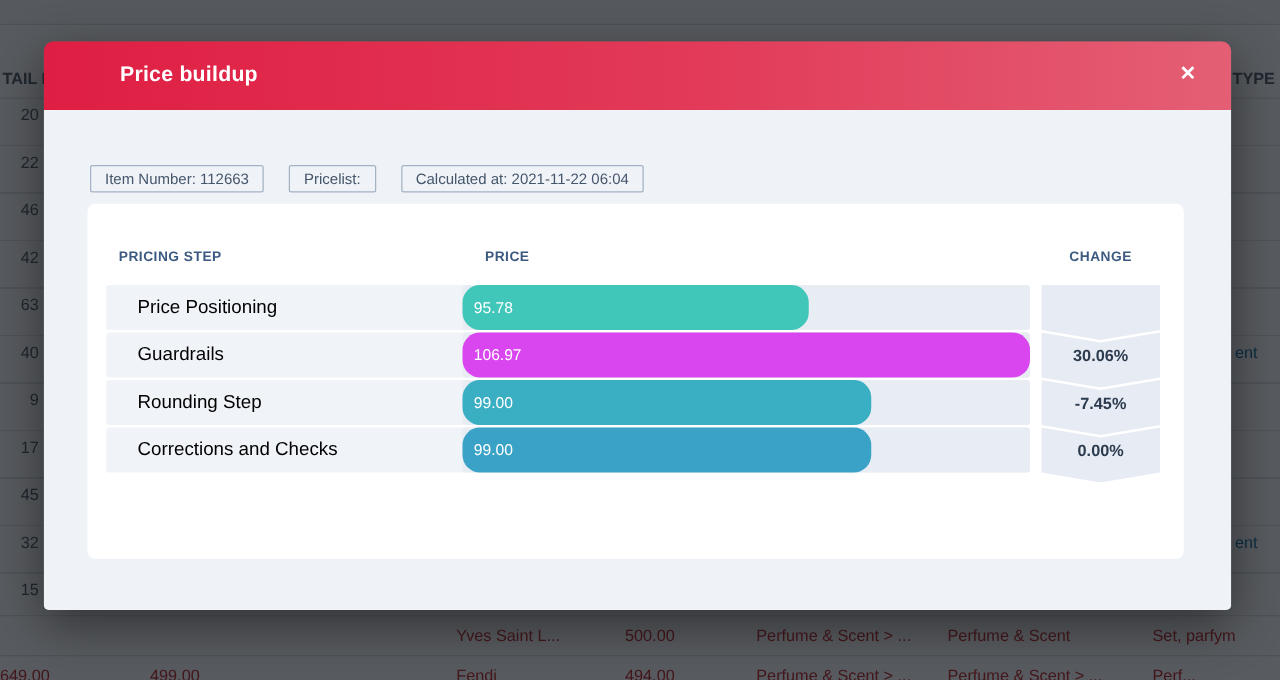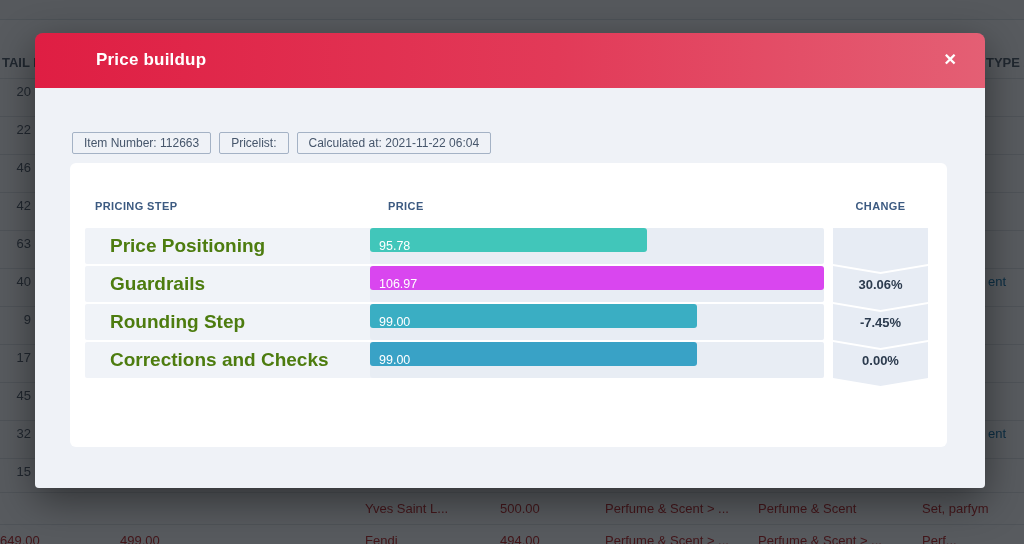--- a/index.html
+++ b/index.html
@@ -24,34 +24,34 @@
 
   
   .modal { position:absolute; left:35px; top:33px; width:950px; height:455px;
            border-radius:8px 8px 4px 4px; box-shadow:0 12px 40px rgba(0,0,0,0.45); overflow:hidden; }
   .modal-header { position:relative; height:55px;
                   background:linear-gradient(90deg,#df1e43 0%, #e23a58 55%, #e45f74 100%); }
   .modal-title { position:absolute; left:37px; top:17px; color:#ffffff; font-size:17px; font-weight:700; letter-spacing:0.2px;margin-left:24px; }
   .modal-close { position:absolute; right:28px; top:16px; color:#ffffff; font-size:16px; font-weight:700; cursor:pointer; line-height:22px; }
   .modal-body { position:relative; height:400px; background:#eff2f7; }
 
-  .info-row { position:absolute; left:37px; top:44px; display:flex; gap:8px; }
+  .info-row { position:absolute; left:37px; top:44px; display:flex; gap:20px; }
   .info-box { border:1px solid #a4b2c5; border-radius:2px; padding:3px 11px; font-size:12px; color:#46566b; white-space:nowrap; }
 
   .card { position:absolute; left:35px; top:75px; width:877px; height:284px; background:#ffffff; border-radius:6px; }
   .col-label { position:absolute; top:37px; font-size:11px; font-weight:700; color:#3c5a81; letter-spacing:0.4px; }
   .col-step   { left:25px; }
   .col-price  { left:318px; }
   .col-change { left:763px; width:95px; text-align:center; }
 
   .prow { position:absolute; left:0; width:877px; height:36px; }
   .prow-strip { position:absolute; left:15px; top:0; width:739px; height:36px; background:#f0f3f8; border-radius:2px; }
-  .prow-label { position:absolute; left:25px; top:0; line-height:36px; font-size:19px; color:#4d7c0f; white-space:nowrap;font-weight:bold; }
+  .prow-label { position:absolute; left:25px; top:0; line-height:36px; font-size:15px; color:#000000; white-space:nowrap; }
   .prow-track { position:absolute; left:285px; top:0; width:454px; height:36px; background:#e8edf4; border-radius:3px; }
-  .prow-bar { position:absolute; left:0; top:0; height:24px; border-radius:3px; }
+  .prow-bar { position:absolute; left:0; top:0; height:36px; border-radius:14px; }
   .prow-bar span { display:block; line-height:36px; padding-left:9px; font-size:12.5px; color:#ffffff; white-space:nowrap; }
   .badge { position:absolute; left:763px; top:0; width:95px; height:44px; background:#e7ecf4;
            clip-path:polygon(0 0, 50% 8px, 100% 0, 100% calc(100% - 8px), 50% 100%, 0 calc(100% - 8px));
            display:flex; align-items:center; justify-content:center; padding-bottom:8px;
            font-size:13px; font-weight:700; color:#2c3b4e; }
   .badge.first { clip-path:polygon(0 0, 100% 0, 100% calc(100% - 8px), 50% 100%, 0 calc(100% - 8px)); }
 </style>
 </head>
 <body>
 

